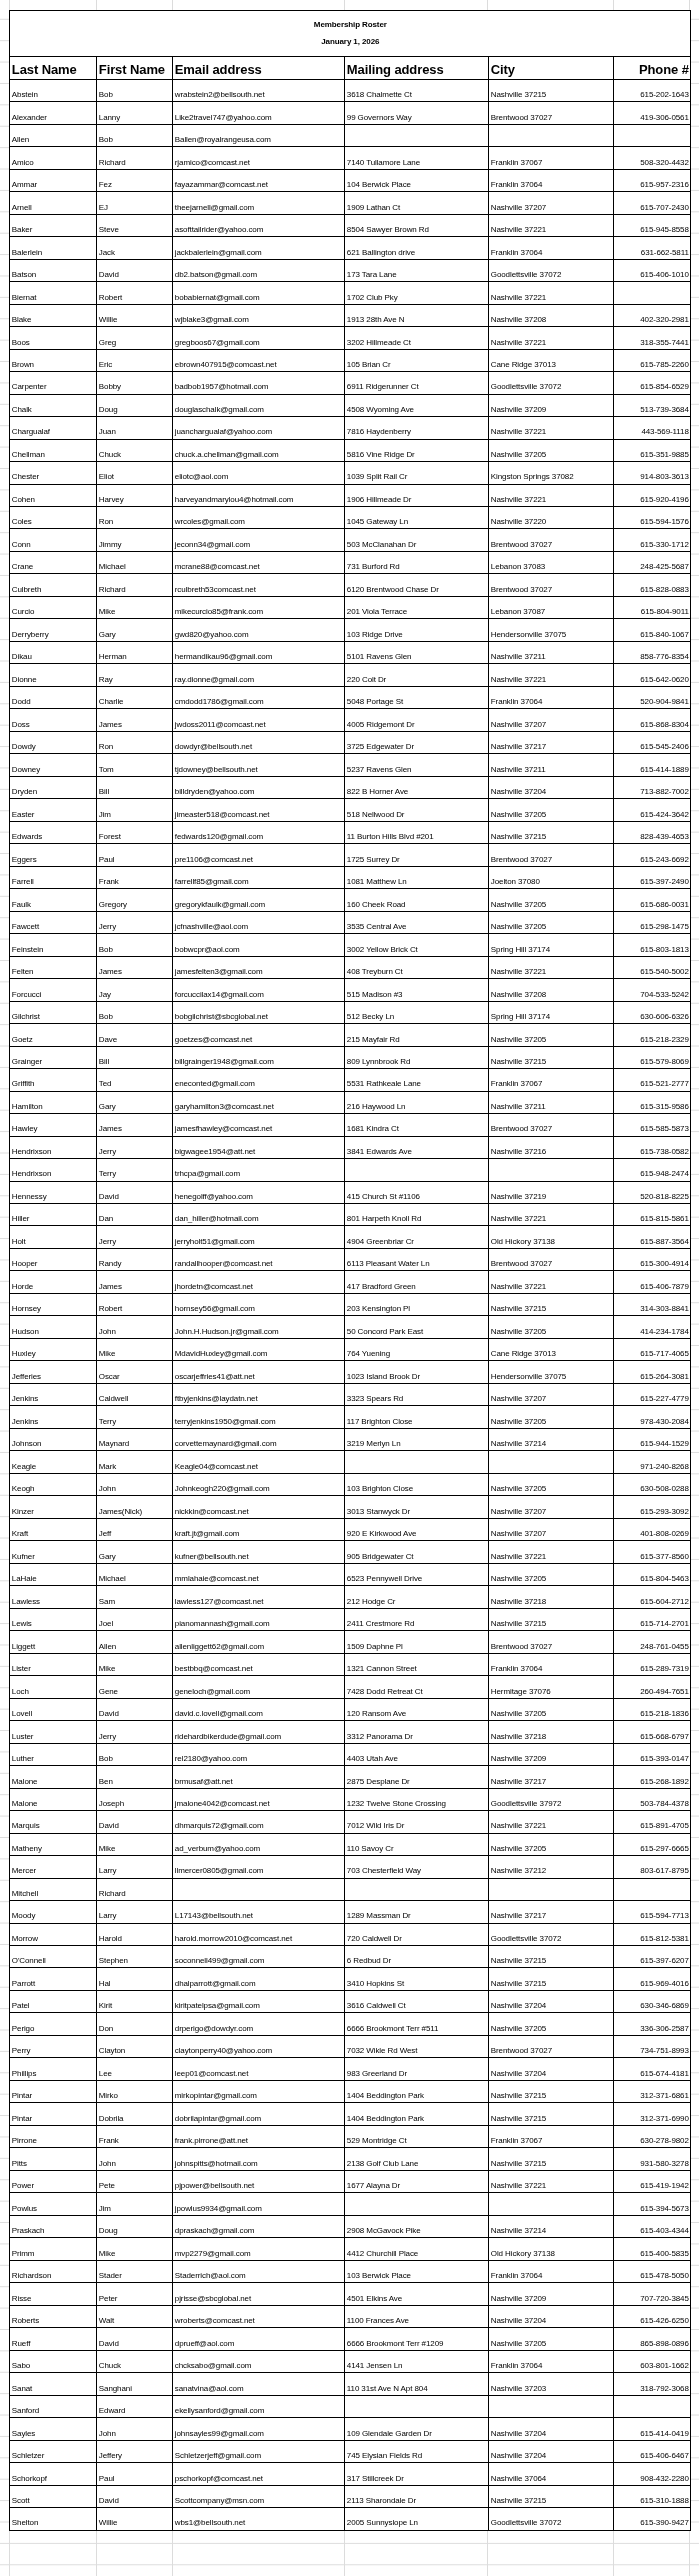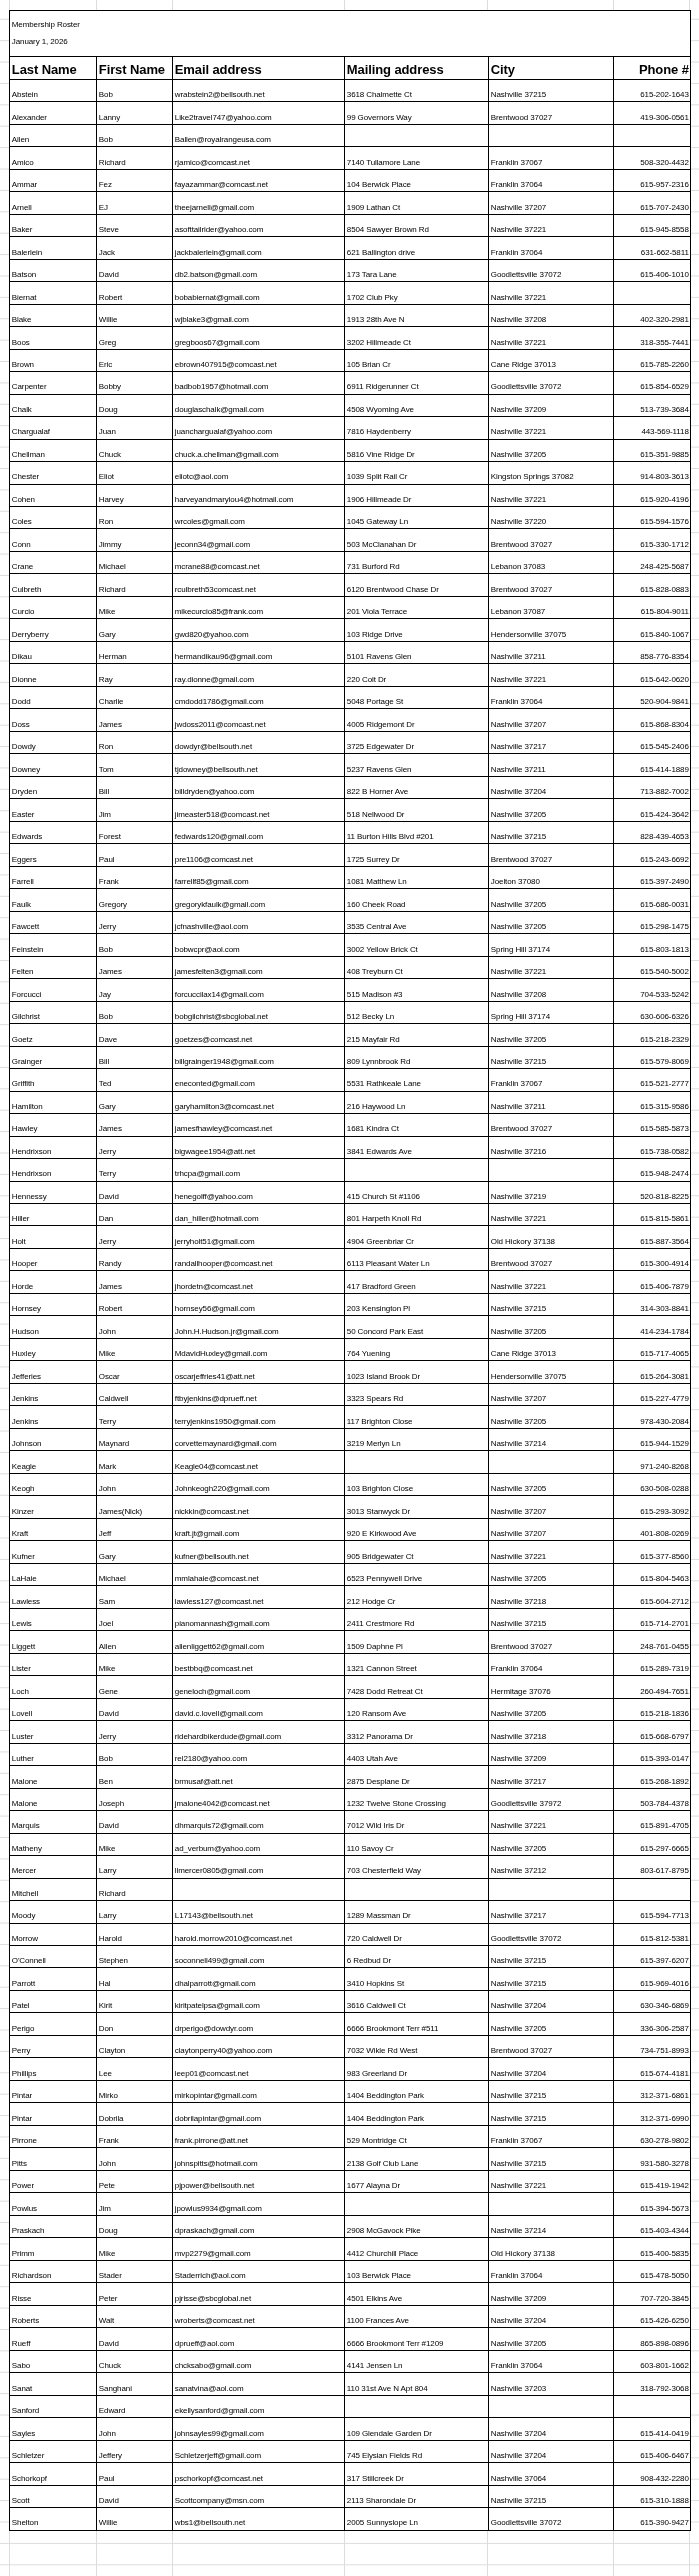--- a/index.html
+++ b/index.html
@@ -33,21 +33,22 @@
     font-size: 8px;
     height: 19.4px;
     white-space: nowrap;
     overflow: hidden;
     vertical-align: bottom;
     padding-bottom: 2.1px;
     letter-spacing: -0.1px;
   }
   .sheet td { border-top-width: 1px; border-bottom-width: 1px; border-left-width: 0.8px; border-right-width: 0.8px; }
   .title-cell {
-    font-weight: normal;
+    text-align: center;
+    font-weight: bold;
     font-size: 8.8px;
     height: 45px !important;
     vertical-align: middle !important;
     line-height: 16.5px;
     padding-bottom: 0 !important;
   }
   .head th {
     font-weight: bold;
     text-align: left;
     font-size: 13px;
@@ -557,21 +558,21 @@
         <td>Jefferies</td>
         <td>Oscar</td>
         <td>oscarjeffries41@att.net</td>
         <td>1023 Island Brook Dr</td>
         <td>Hendersonville 37075</td>
         <td class="phone">615-264-3081</td>
       </tr>
       <tr>
         <td>Jenkins</td>
         <td>Caldwell</td>
-        <td>ftbyjenkins@dprueff.net</td>
+        <td>ftbyjenkins@laydatn.net</td>
         <td>3323 Spears Rd</td>
         <td>Nashville 37207</td>
         <td class="phone">615-227-4779</td>
       </tr>
       <tr>
         <td>Jenkins</td>
         <td>Terry</td>
         <td>terryjenkins1950@gmail.com</td>
         <td>117 Brighton Close</td>
         <td>Nashville 37205</td>

